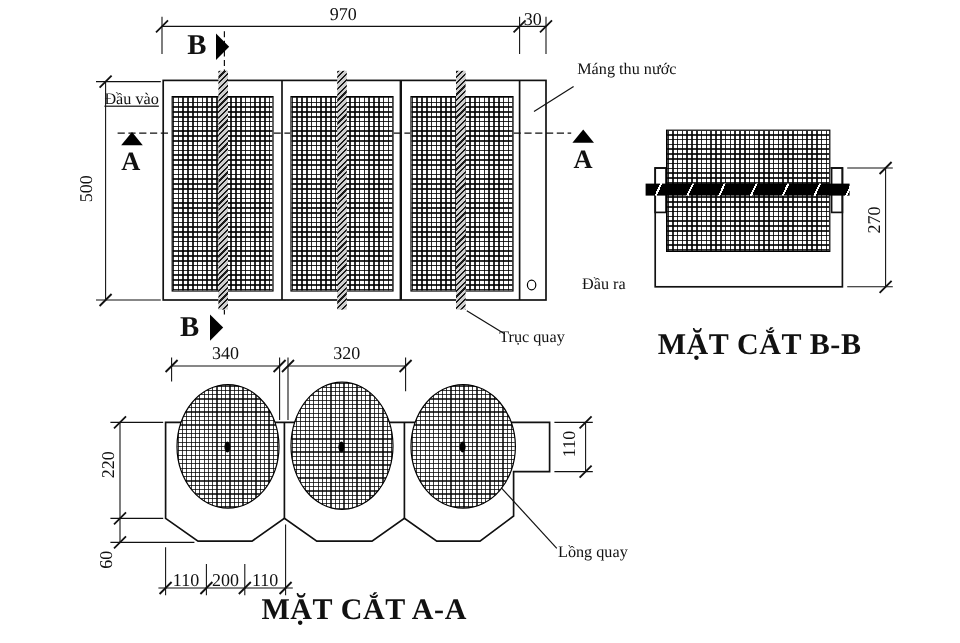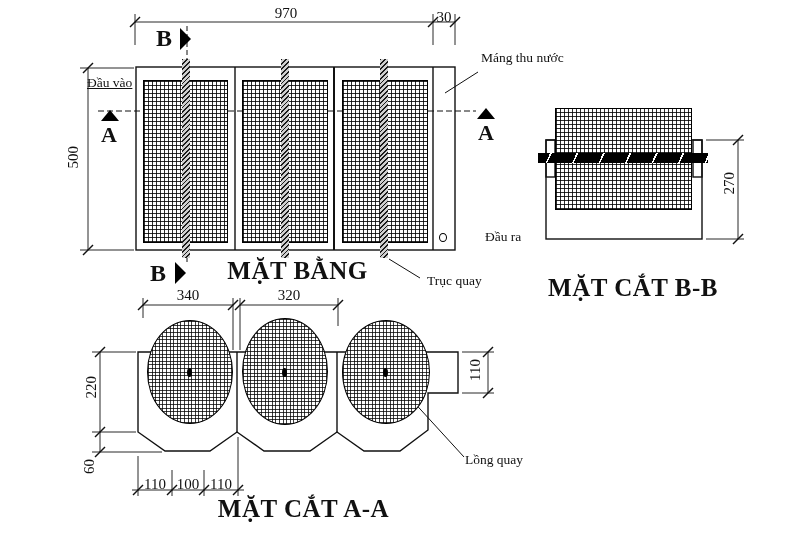--- a/index.html
+++ b/index.html
@@ -142,27 +142,26 @@
 
   <div class="lbl dimtxt ctr" style="left:264px;top:6px;width:44px;">970</div>
   <div class="lbl dimtxt ctr" style="left:430px;top:10px;width:28px;">30</div>
   <div class="lbl dimtxt vert" style="left:66px;top:146px;">500</div>
   <div class="lbl dimtxt vert" style="left:722px;top:172px;">270</div>
   <div class="lbl dimtxt ctr" style="left:168px;top:288px;width:40px;">340</div>
   <div class="lbl dimtxt ctr" style="left:269px;top:288px;width:40px;">320</div>
   <div class="lbl dimtxt vert" style="left:84px;top:376px;">220</div>
   <div class="lbl dimtxt vert" style="left:82px;top:459px;">60</div>
   <div class="lbl dimtxt ctr" style="left:137px;top:477px;width:36px;">110</div>
-  <div class="lbl dimtxt ctr" style="left:170px;top:477px;width:36px;">100</div>
+  <div class="lbl dimtxt ctr" style="left:170px;top:477px;width:36px;">200</div>
   <div class="lbl dimtxt ctr" style="left:203px;top:477px;width:36px;">110</div>
   <div class="lbl dimtxt vert" style="left:468px;top:359px;">110</div>
 
   <div class="lbl nametxt" style="left:87px;top:76px;text-decoration:underline;">Đầu vào</div>
   <div class="lbl nametxt" style="left:481px;top:51px;">Máng thu nước</div>
   <div class="lbl nametxt" style="left:471px;top:230px;margin-left:14px;">Đầu ra</div>
-  <div class="lbl nametxt" style="left:427px;top:274px;">Trục quay</div>
+  <div class="lbl nametxt" style="left:416px;top:274px;">Trục quay</div>
   <div class="lbl nametxt" style="left:465px;top:453px;">Lồng quay</div>
 
-  <div class="lbl titletxt ctr" style="left:210px;top:258px;width:175px;">MẶT BẰNG</div>
   <div class="lbl titletxt ctr" style="left:216px;top:496px;width:175px;">MẶT CẮT A-A</div>
   <div class="lbl titletxt ctr" style="left:548px;top:275px;width:170px;">MẶT CẮT B-B</div>
 
 </div>
 
 </body></html>

